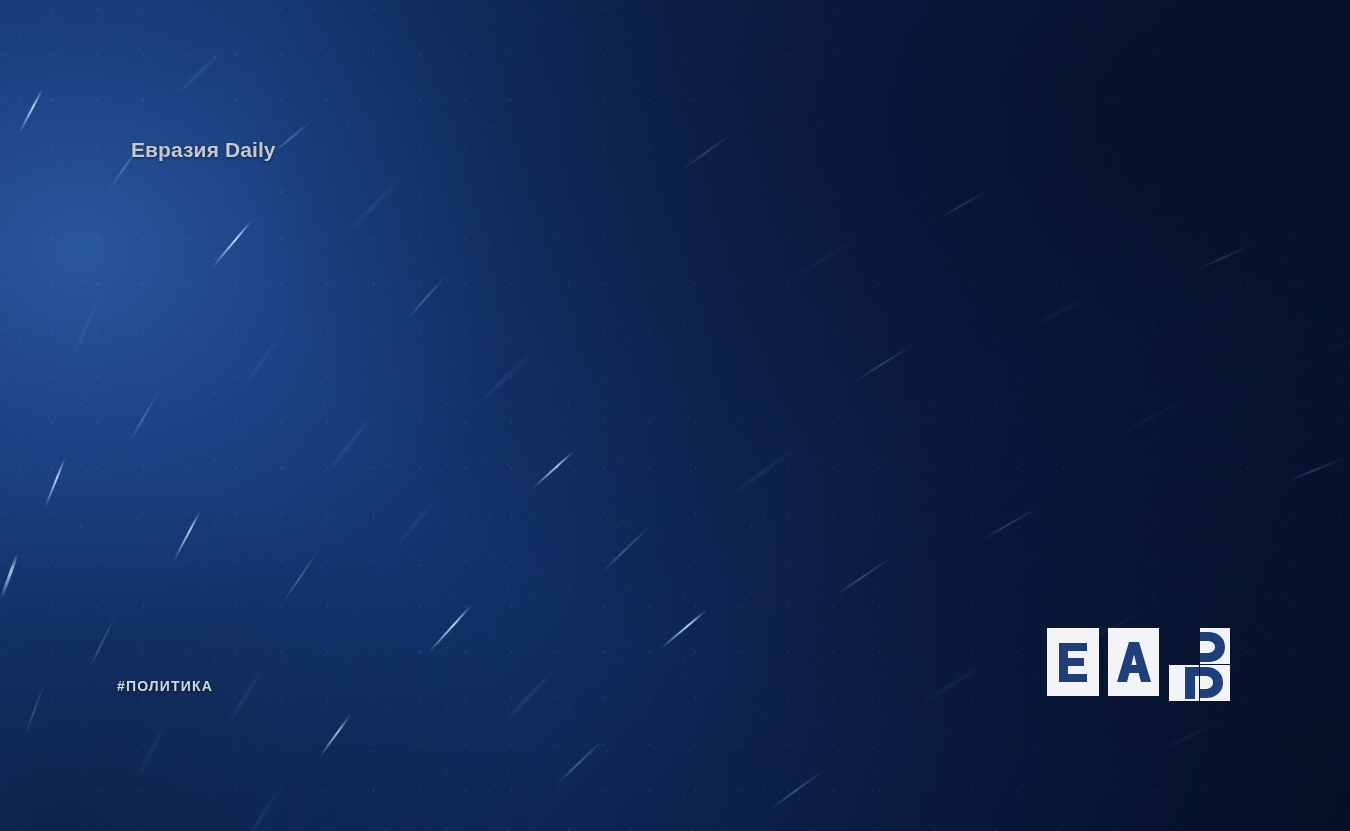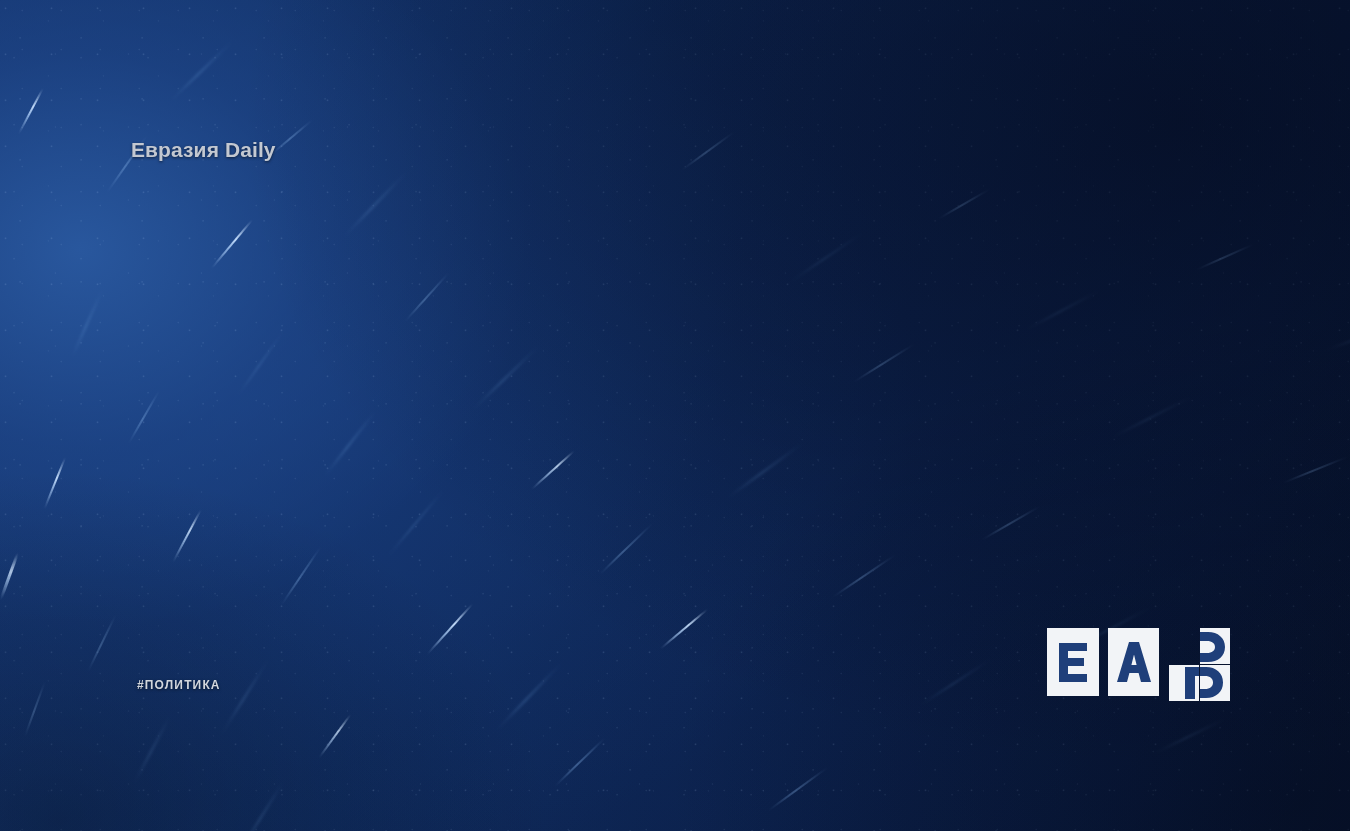--- a/index.html
+++ b/index.html
@@ -119,23 +119,23 @@
     font-size: 49px;
     font-weight: 700;
     line-height: 70px;
     letter-spacing: -0.2px;
     color: #ffffff;
     text-shadow: 0 2px 10px rgba(0,0,0,0.45);
   }
 
   .hashtag {
     position: absolute;
-    left: 137px;
+    left: 117px;
     top: 678px;
-    font-size: 12px;
+    font-size: 14px;
     font-weight: 700;
     letter-spacing: 1.15px;
     color: #d2d6dd;
     text-shadow: 0 1px 3px rgba(0,0,0,0.5);
     white-space: nowrap;
   }
 
   
   .logo {
     position: absolute;

